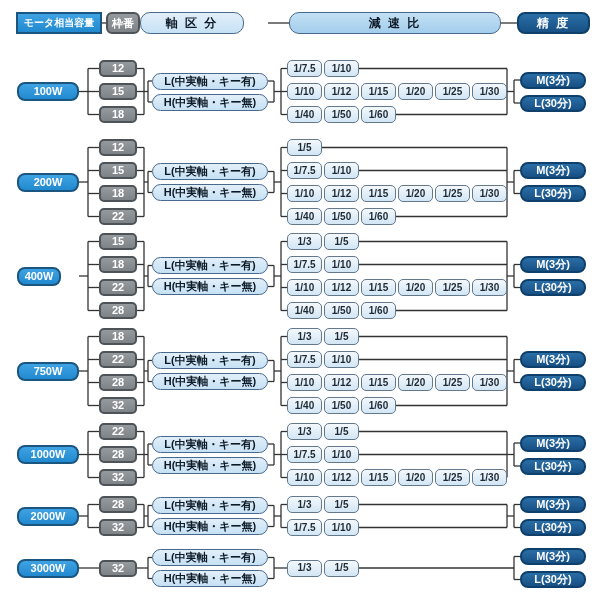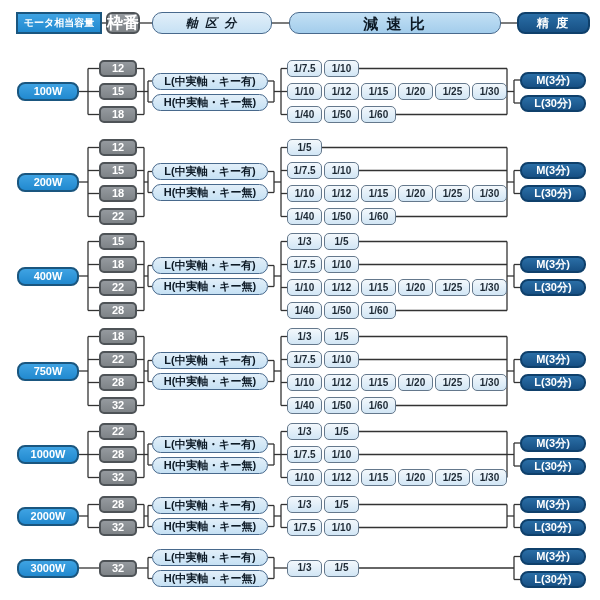--- a/index.html
+++ b/index.html
@@ -6,23 +6,23 @@
   body{width:600px;height:600px;position:relative;font-family:"Liberation Sans","DejaVu Sans",sans-serif;overflow:hidden;}
   #lines{position:absolute;left:0;top:0;width:600px;height:600px;z-index:0;pointer-events:none;}
   .bx{position:absolute;box-sizing:border-box;display:flex;align-items:center;justify-content:center;
       font-weight:bold;white-space:nowrap;z-index:1;line-height:1;}
   .pbox{background:linear-gradient(#3fa3e3,#2189cf);color:#fff;border:2px solid #1a567f;border-radius:8px;font-size:11px;}
   .fbox{background:linear-gradient(#959a9f,#7e8387);color:#fff;border:2px solid #4e5357;border-radius:5px;font-size:11px;}
   .sbox{background:linear-gradient(#e2eff9,#c6e1f4);color:#0d1a26;border:1.6px solid #48698c;border-radius:9px;font-size:11px;}
   .rbox{background:linear-gradient(#f3f8fc,#d2e6f5);color:#1c2833;border:1.4px solid #64788c;border-radius:5px;font-size:10px;}
   .qbox{background:linear-gradient(#2a6ea6,#175084);color:#fff;border:2px solid #0f406b;border-radius:8px;font-size:11px;}
   .hcap{background:linear-gradient(#3fa3e3,#2189cf);color:#fff;border:2px solid #1a567f;border-radius:0;font-size:10px;}
-  .hgray{background:linear-gradient(#959a9f,#7e8387);color:#fff;border:2px solid #4e5357;border-radius:6px;font-size:16px;}
+  .hgray{background:linear-gradient(#959a9f,#7e8387);color:#fff;border:2px solid #4e5357;border-radius:6px;font-size:11px;}
   .hblue1{background:linear-gradient(#e2eff9,#c6e1f4);color:#0d1a26;border:1.6px solid #48698c;border-radius:10px;font-size:12px;letter-spacing:2px;}
-  .hblue2{background:linear-gradient(#c3e0f4,#a3cdec);color:#0d1a26;border:1.6px solid #48698c;border-radius:10px;font-size:15px;letter-spacing:2px;}
+  .hblue2{background:linear-gradient(#c3e0f4,#a3cdec);color:#0d1a26;border:1.6px solid #48698c;border-radius:10px;font-size:12px;letter-spacing:2px;}
   .hnavy{background:linear-gradient(#2a6ea6,#175084);color:#fff;border:2px solid #0f406b;border-radius:8px;font-size:12px;letter-spacing:2px;}
 </style>
 </head>
 <body>
 
 <svg id="lines" viewBox="0 0 600 600" xmlns="http://www.w3.org/2000/svg">
     <line x1="102" y1="23" x2="106" y2="23" stroke="#333333" stroke-width="1.3"></line>
     <line x1="140" y1="23" x2="156" y2="23" stroke="#333333" stroke-width="1.3"></line>
     <line x1="268" y1="23" x2="289" y2="23" stroke="#333333" stroke-width="1.3"></line>
     <line x1="501" y1="23" x2="517" y2="23" stroke="#333333" stroke-width="1.3"></line>
@@ -218,21 +218,21 @@
     <line x1="274" y1="557.5" x2="274" y2="578.5" stroke="#333333" stroke-width="1.3"></line>
     <line x1="274" y1="568" x2="287" y2="568" stroke="#333333" stroke-width="1.3"></line>
     <line x1="359" y1="568" x2="514" y2="568" stroke="#333333" stroke-width="1.3"></line>
     <line x1="514" y1="556.5" x2="514" y2="579.5" stroke="#333333" stroke-width="1.3"></line>
     <line x1="514" y1="556.5" x2="520" y2="556.5" stroke="#333333" stroke-width="1.3"></line>
     <line x1="514" y1="579.5" x2="520" y2="579.5" stroke="#333333" stroke-width="1.3"></line>
   </svg>
 
 <div class="bx hcap" style="left:16px;top:12px;width:86px;height:22px;">モータ相当容量</div>
 <div class="bx hgray" style="left:106px;top:12px;width:34px;height:22px;">枠番</div>
-<div class="bx hblue1" style="left:152px;top:12px;width:120px;height:22px;font-style:italic;">軸 区 分</div>
+<div class="bx hblue1" style="left:140px;top:12px;width:104px;height:22px;">軸 区 分</div>
 <div class="bx hblue2" style="left:289px;top:12px;width:212px;height:22px;">減 速 比</div>
 <div class="bx hnavy" style="left:517px;top:12px;width:73px;height:22px;">精 度</div>
 
 <div id="diagram">
     <div class="bx pbox" style="left: 17px; top: 82px; width: 62px; height: 19px;">100W</div>
     <div class="bx fbox" style="left: 99px; top: 60px; width: 38px; height: 17px;">12</div>
     <div class="bx fbox" style="left: 99px; top: 83px; width: 38px; height: 17px;">15</div>
     <div class="bx fbox" style="left: 99px; top: 106px; width: 38px; height: 17px;">18</div>
     <div class="bx sbox" style="left: 152px; top: 72.5px; width: 116px; height: 17px;">L(中実軸・キー有)</div>
     <div class="bx sbox" style="left: 152px; top: 93.5px; width: 116px; height: 17px;">H(中実軸・キー無)</div>
@@ -263,21 +263,21 @@
     <div class="bx rbox" style="left: 324px; top: 185px; width: 35px; height: 17px;">1/12</div>
     <div class="bx rbox" style="left: 361px; top: 185px; width: 35px; height: 17px;">1/15</div>
     <div class="bx rbox" style="left: 398px; top: 185px; width: 35px; height: 17px;">1/20</div>
     <div class="bx rbox" style="left: 435px; top: 185px; width: 35px; height: 17px;">1/25</div>
     <div class="bx rbox" style="left: 472px; top: 185px; width: 35px; height: 17px;">1/30</div>
     <div class="bx rbox" style="left: 287px; top: 208px; width: 35px; height: 17px;">1/40</div>
     <div class="bx rbox" style="left: 324px; top: 208px; width: 35px; height: 17px;">1/50</div>
     <div class="bx rbox" style="left: 361px; top: 208px; width: 35px; height: 17px;">1/60</div>
     <div class="bx qbox" style="left: 520px; top: 162px; width: 66px; height: 17px;">M(3分)</div>
     <div class="bx qbox" style="left: 520px; top: 185px; width: 66px; height: 17px;">L(30分)</div>
-    <div class="bx pbox" style="left: 17px; top: 266.5px; width: 62px; height: 19px;">400W</div>
+    <div class="bx pbox" style="left: 17px; top: 266.5px; width: 44px; height: 19px;">400W</div>
     <div class="bx fbox" style="left: 99px; top: 233px; width: 38px; height: 17px;">15</div>
     <div class="bx fbox" style="left: 99px; top: 256px; width: 38px; height: 17px;">18</div>
     <div class="bx fbox" style="left: 99px; top: 279px; width: 38px; height: 17px;">22</div>
     <div class="bx fbox" style="left: 99px; top: 302px; width: 38px; height: 17px;">28</div>
     <div class="bx sbox" style="left: 152px; top: 257px; width: 116px; height: 17px;">L(中実軸・キー有)</div>
     <div class="bx sbox" style="left: 152px; top: 278px; width: 116px; height: 17px;">H(中実軸・キー無)</div>
     <div class="bx rbox" style="left: 287px; top: 233px; width: 35px; height: 17px;">1/3</div>
     <div class="bx rbox" style="left: 324px; top: 233px; width: 35px; height: 17px;">1/5</div>
     <div class="bx rbox" style="left: 287px; top: 256px; width: 35px; height: 17px;">1/7.5</div>
     <div class="bx rbox" style="left: 324px; top: 256px; width: 35px; height: 17px;">1/10</div>

